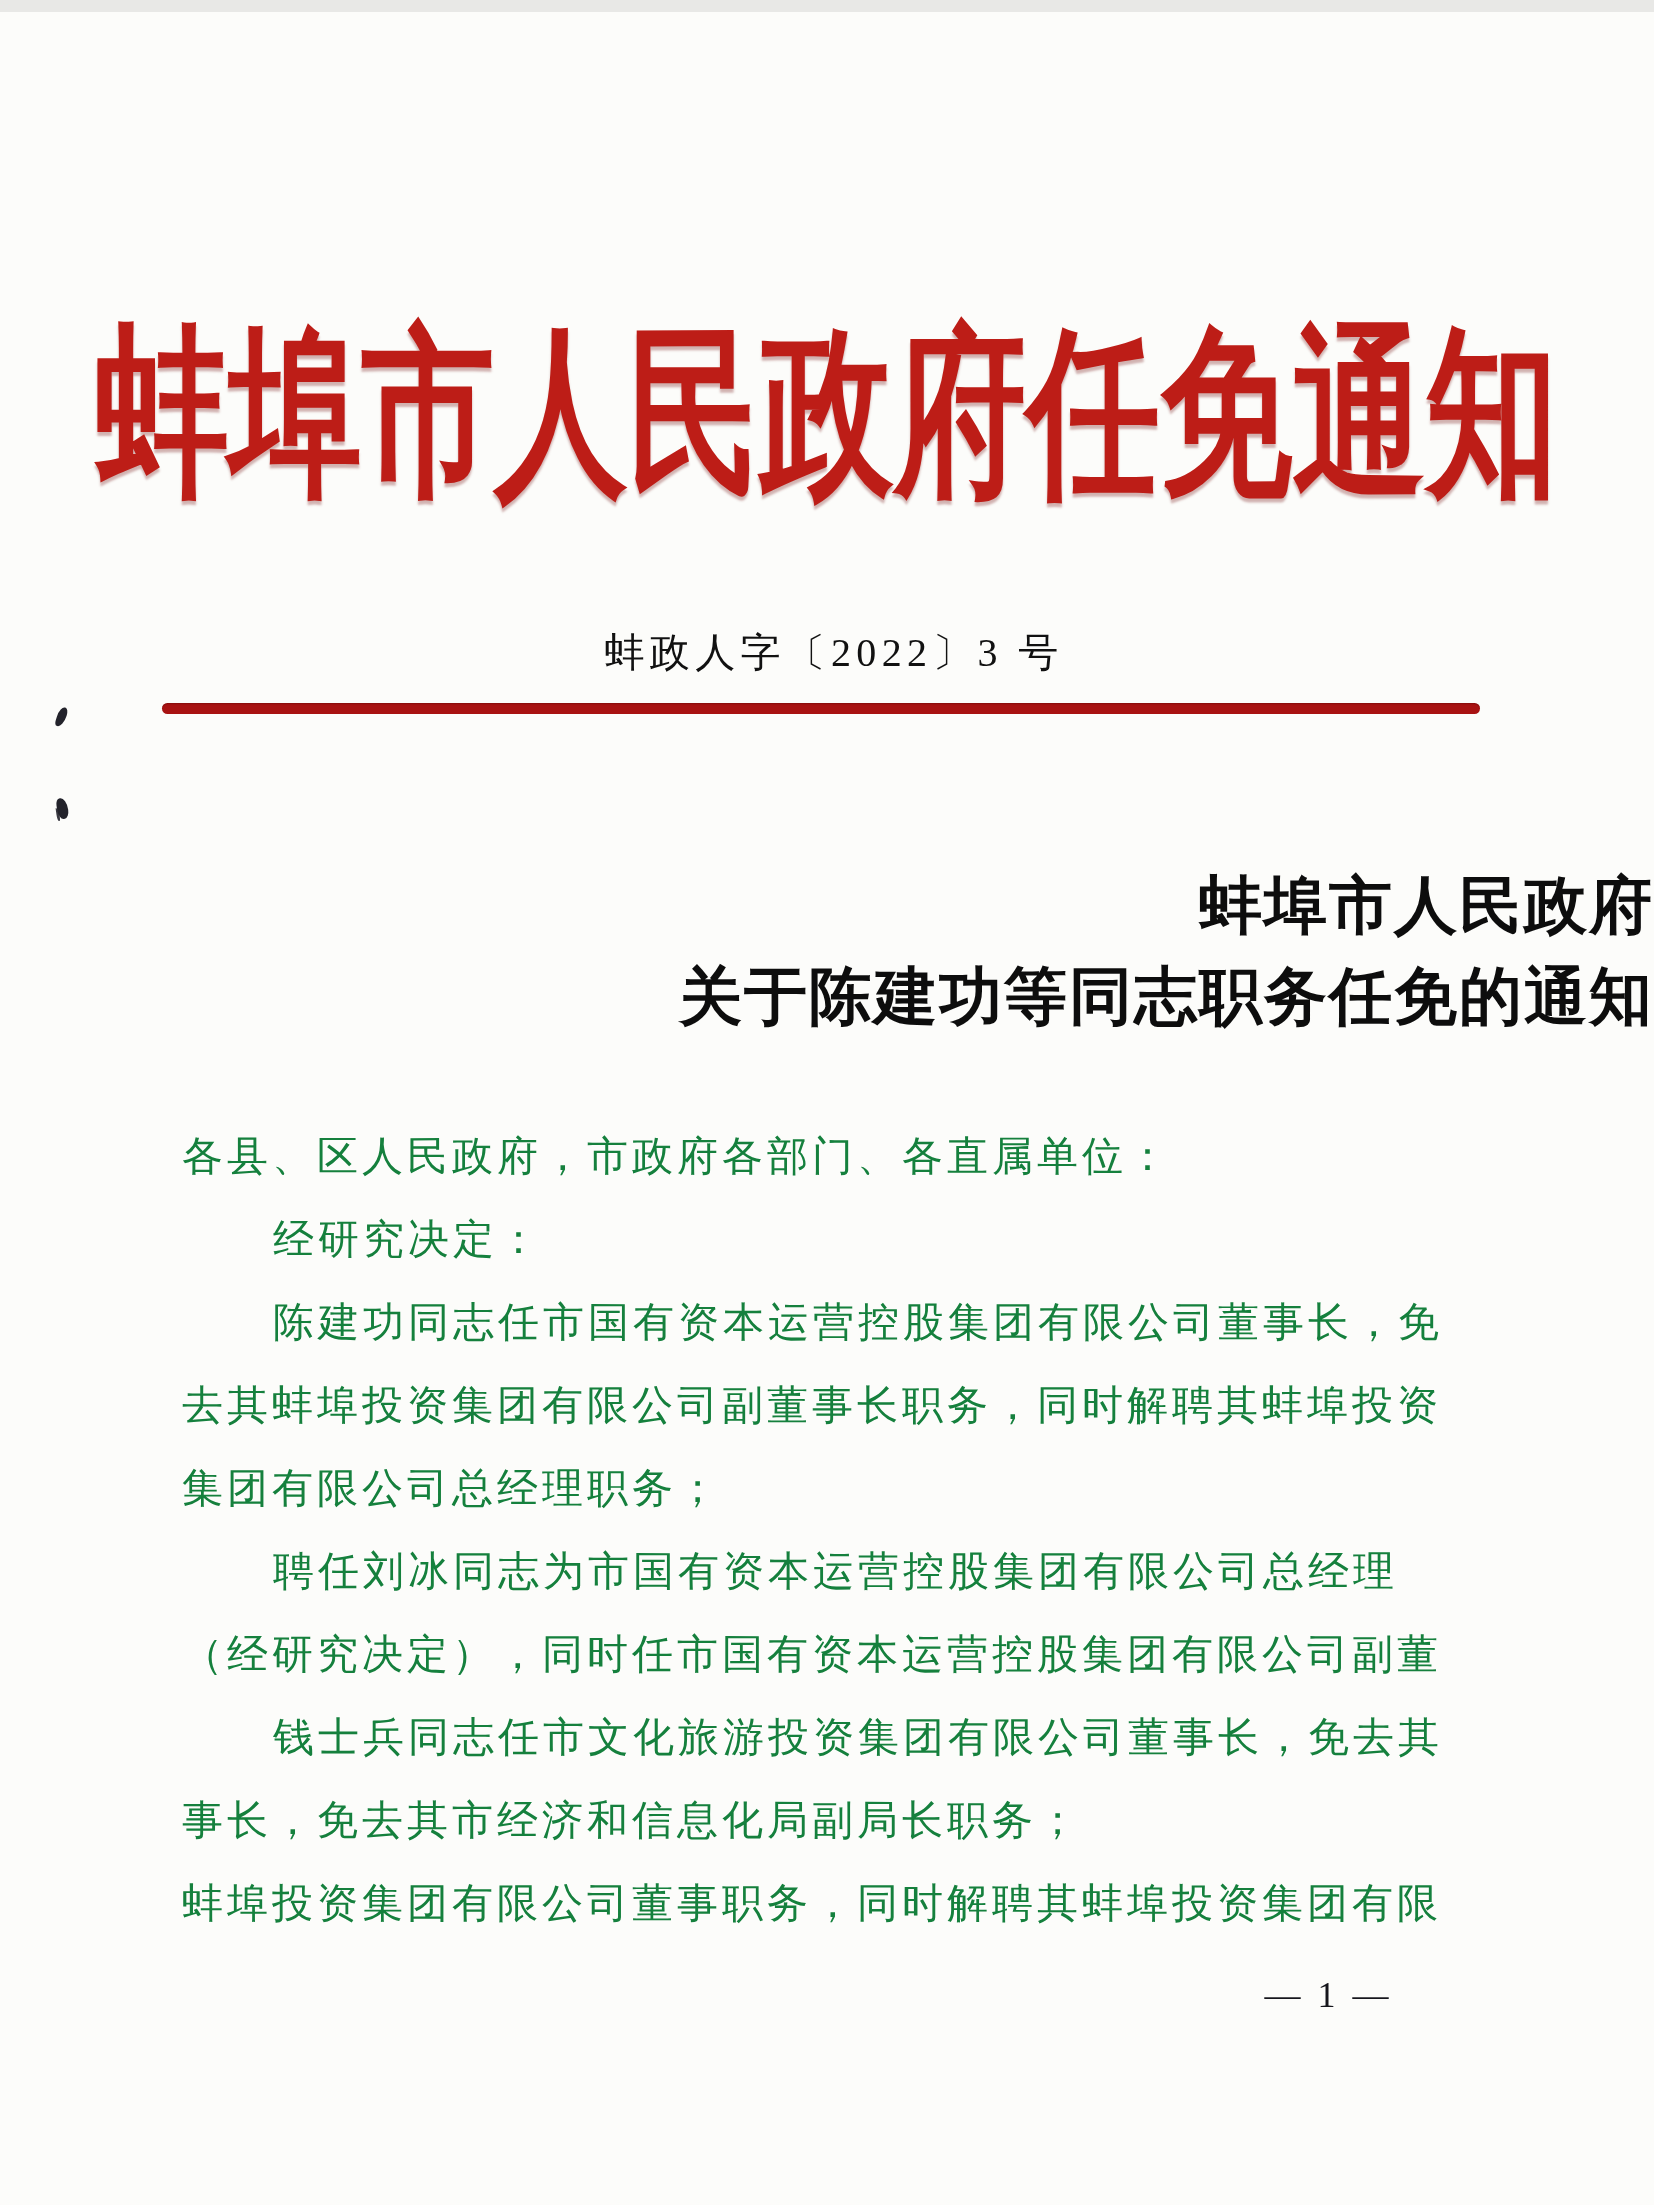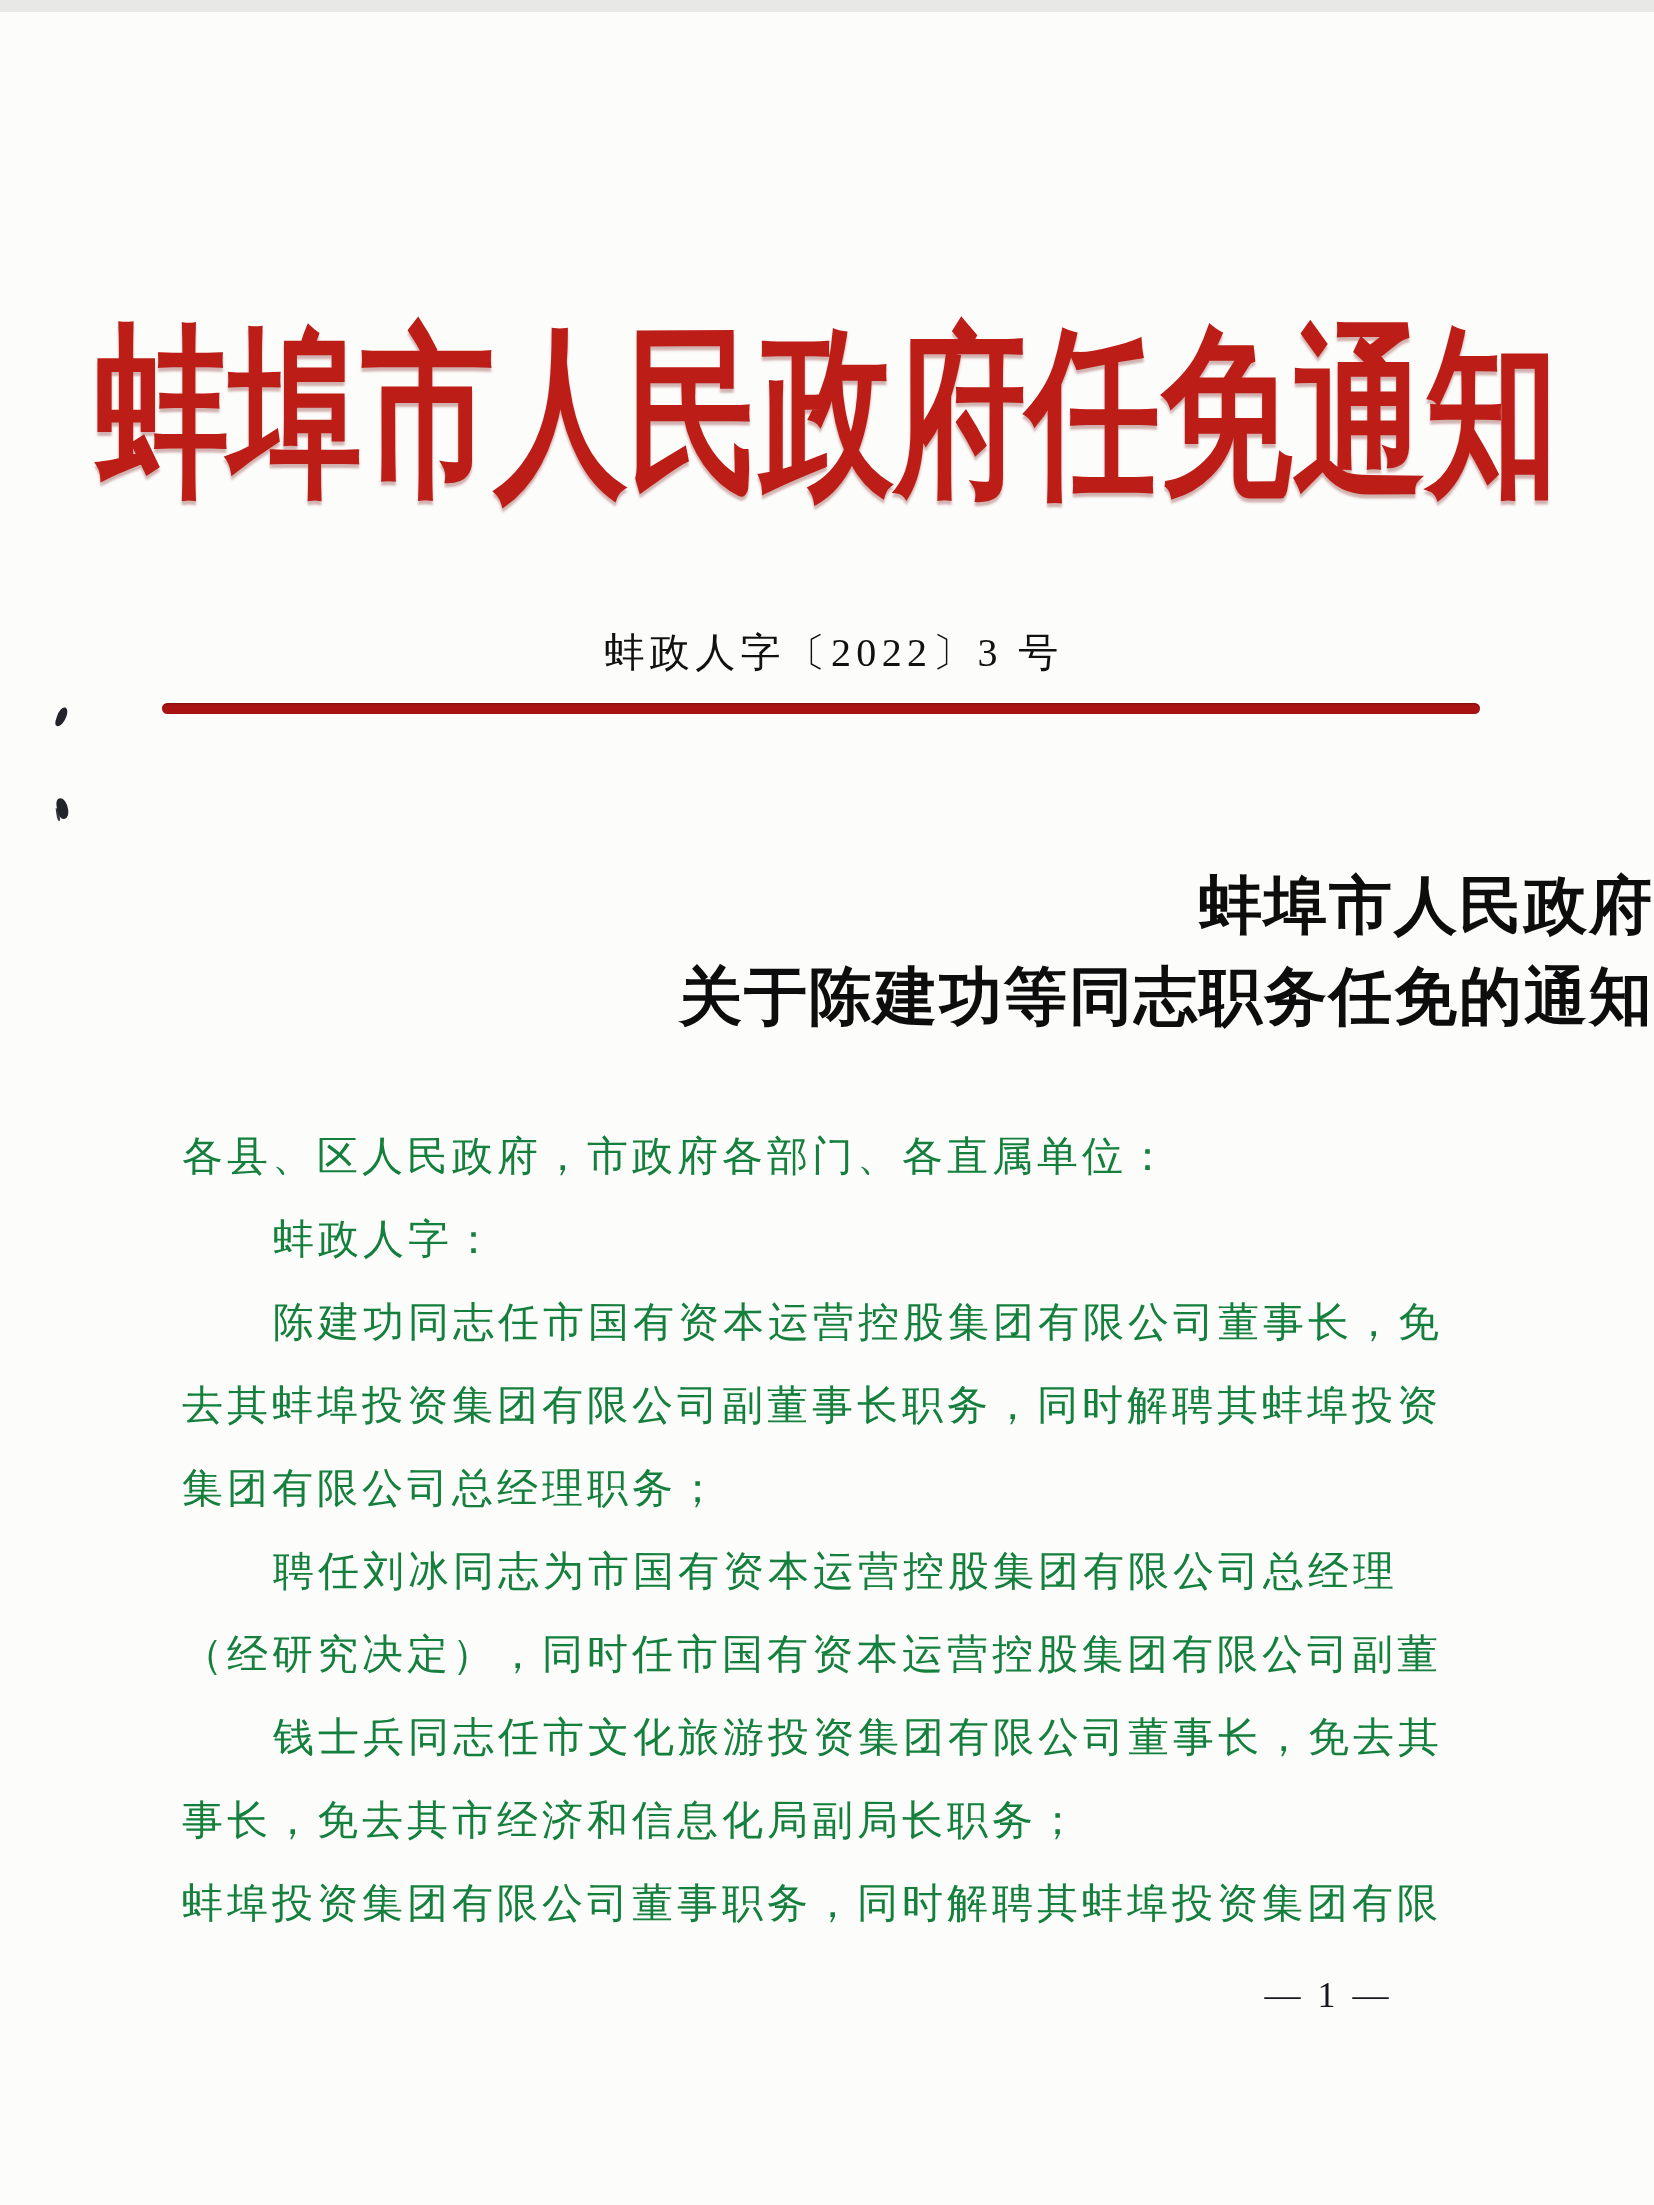--- a/index.html
+++ b/index.html
@@ -141,21 +141,21 @@
 
   <div class="red-rule"></div>
 
   <div class="doc-title">
     <div>蚌埠市人民政府</div>
     <div>关于陈建功等同志职务任免的通知</div>
   </div>
 
   <div class="body-block">
       <div class="body-line">各县、区人民政府，市政府各部门、各直属单位：</div>
-      <div class="body-line indent">蚌政人字：</div>
+      <div class="body-line indent">经研究决定：</div>
       <div class="body-line indent">陈建功同志任市国有资本运营控股集团有限公司董事长，免</div>
       <div class="body-line">去其蚌埠投资集团有限公司副董事长职务，同时解聘其蚌埠投资</div>
       <div class="body-line">集团有限公司总经理职务；</div>
       <div class="body-line indent">聘任刘冰同志为市国有资本运营控股集团有限公司总经理</div>
       <div class="body-line">（经研究决定），同时任市国有资本运营控股集团有限公司副董</div>
       <div class="body-line indent">钱士兵同志任市文化旅游投资集团有限公司董事长，免去其</div>
       <div class="body-line">事长，免去其市经济和信息化局副局长职务；</div>
       <div class="body-line">蚌埠投资集团有限公司董事职务，同时解聘其蚌埠投资集团有限</div>
     </div>
 

